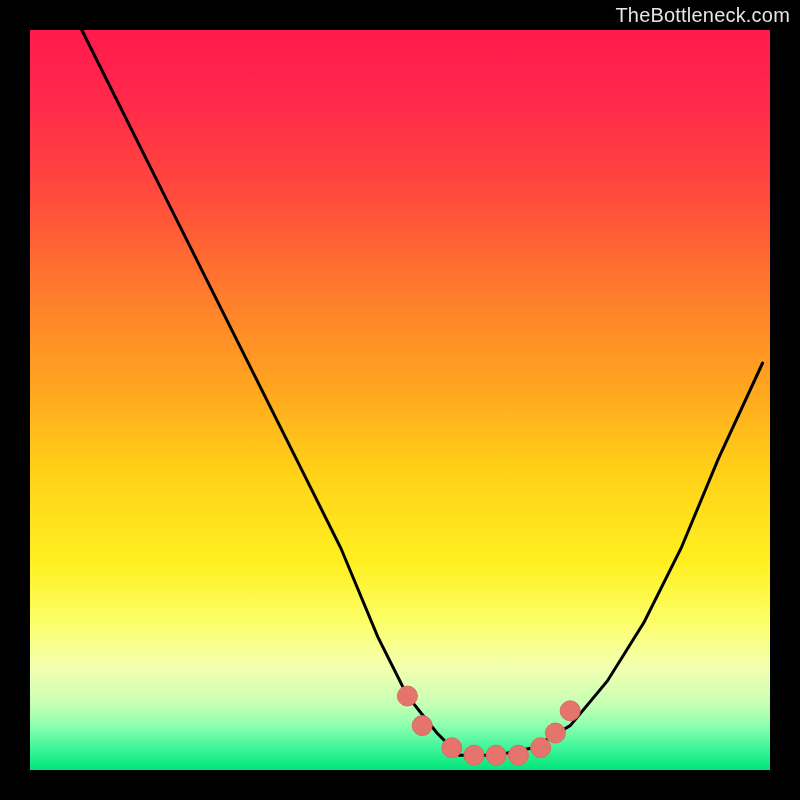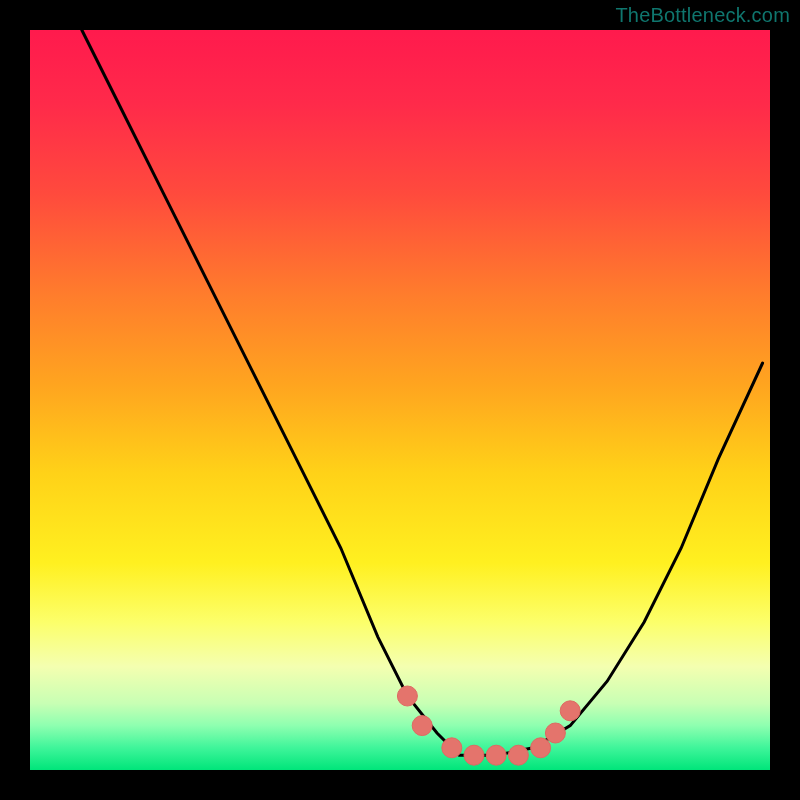--- a/index.html
+++ b/index.html
@@ -45,21 +45,21 @@
   }
   .svg-layer {
     position: absolute;
     left: 0;
     top: 0;
   }
   .watermark {
     position: absolute;
     top: 4px;
     right: 10px;
-    color: #0f766e;
+    color: #e5e5e5;
     font-size: 20px;
     letter-spacing: 0.2px;
     font-weight: 500;
   }
 </style>
 </head>
 <body>
 
 <div class="frame">
   <div class="plot-area"></div>

